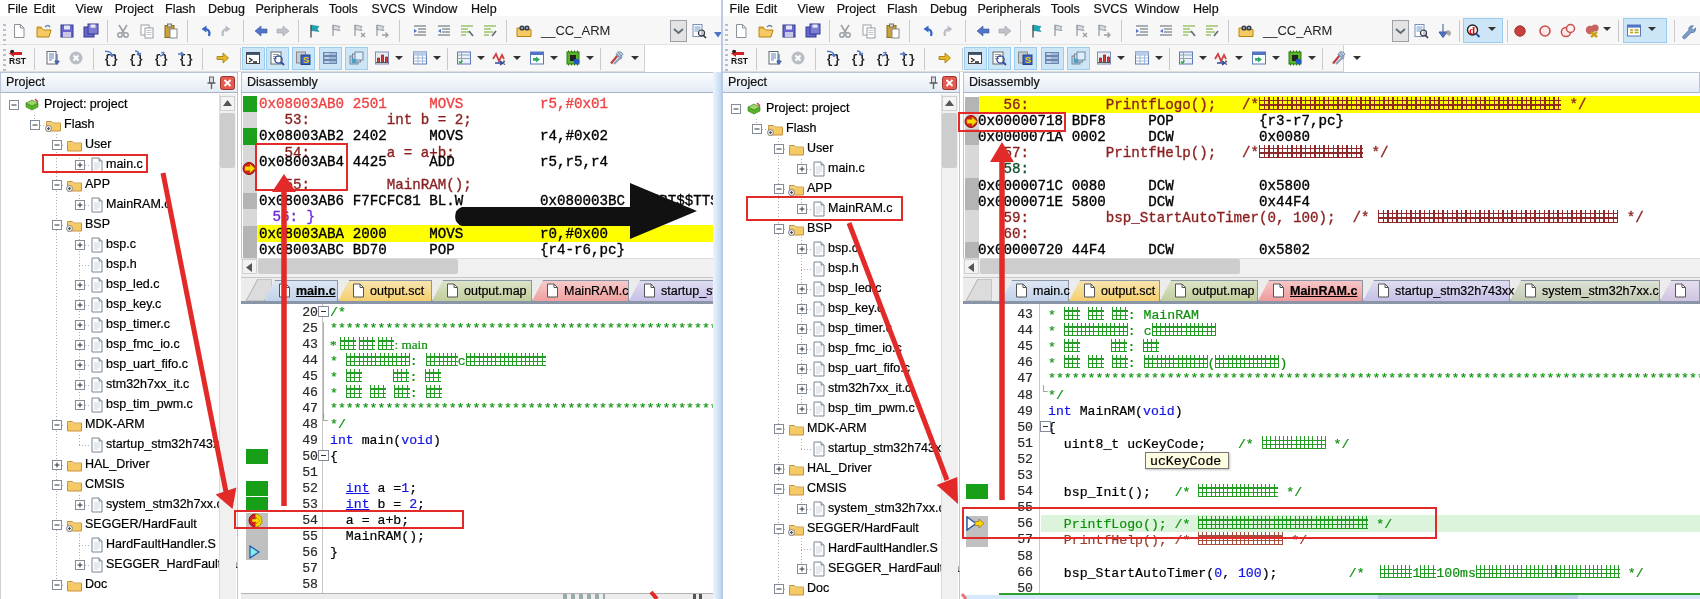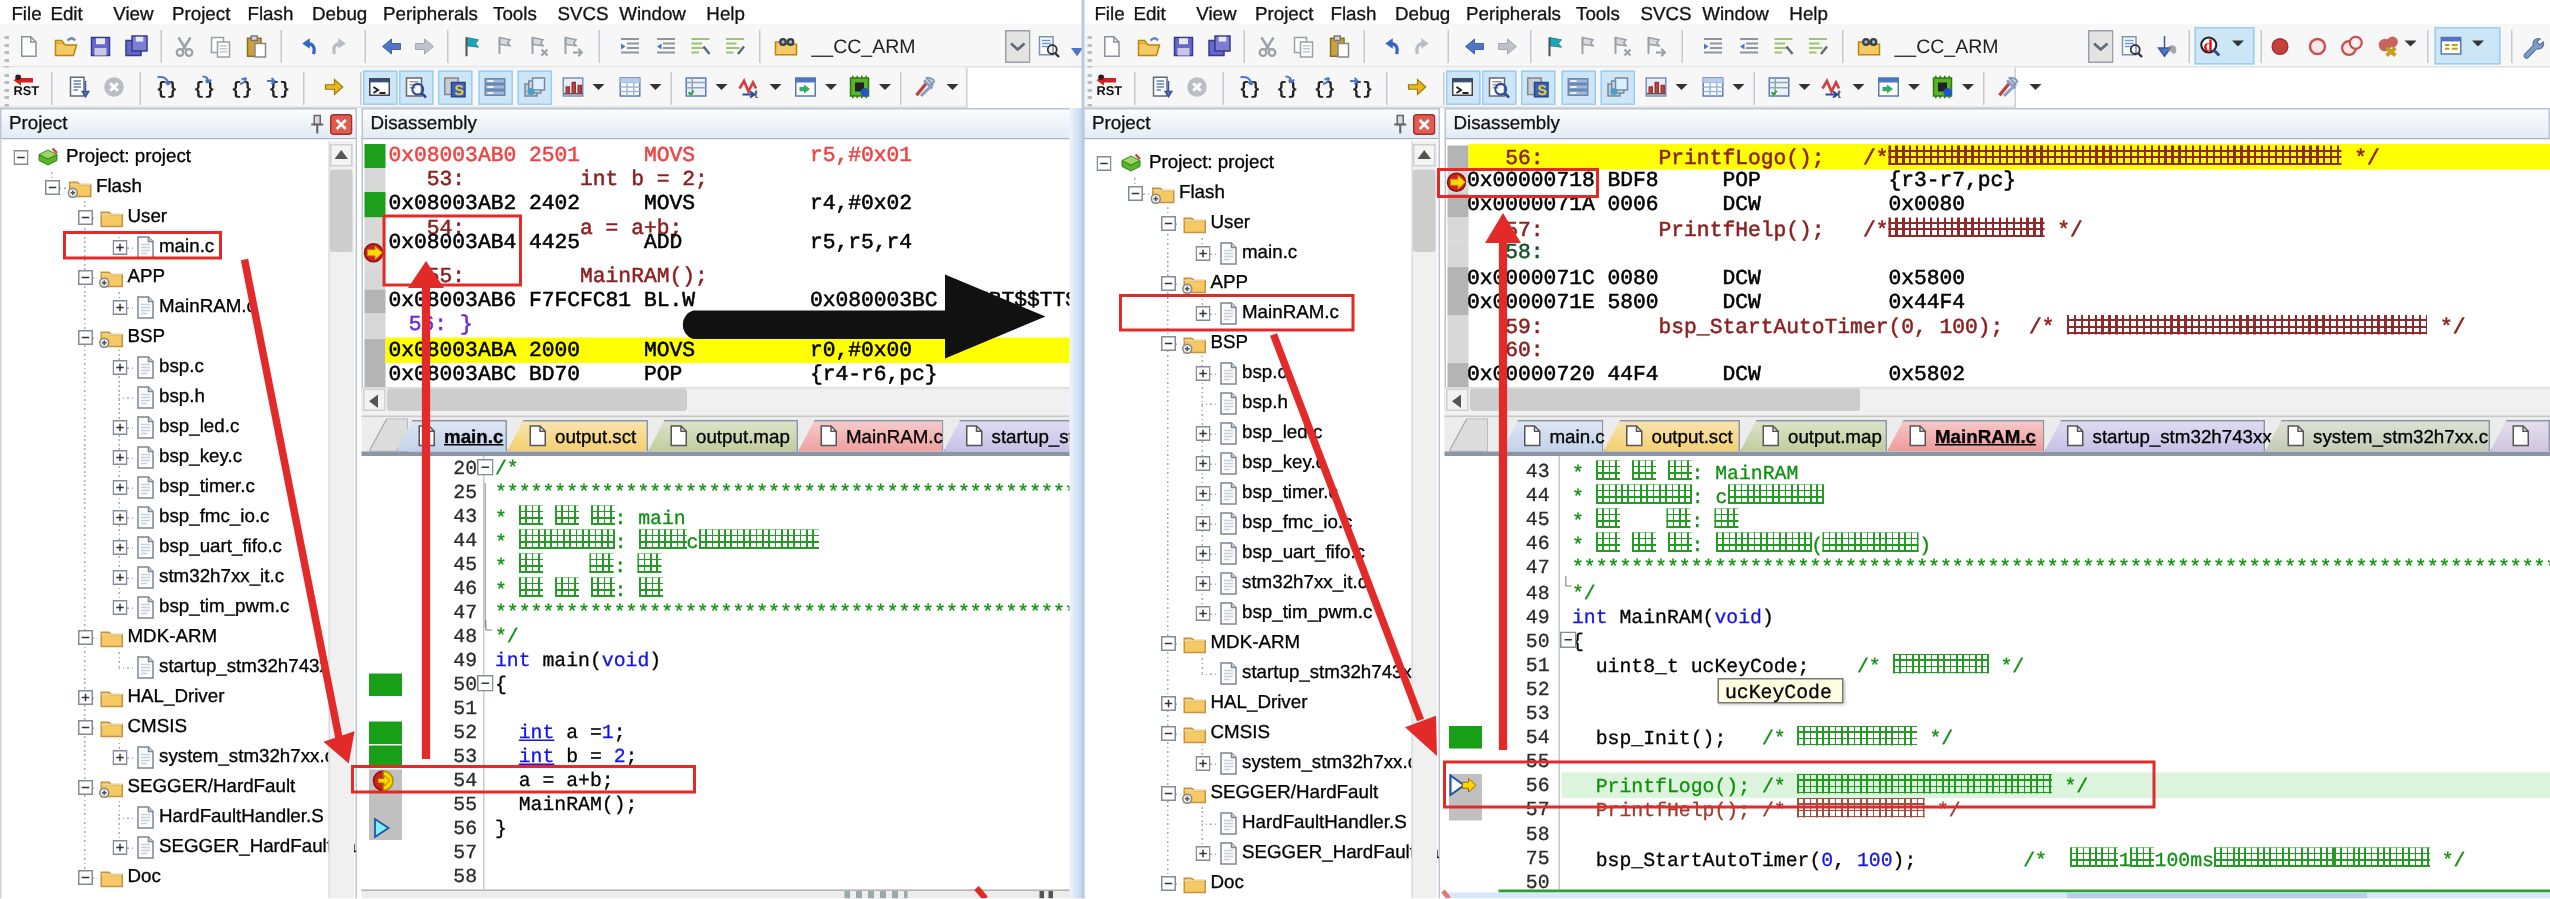--- a/index.html
+++ b/index.html
@@ -668,21 +668,21 @@
     <path d="M3 5.5h5" stroke="#333"></path>
   </svg>
 <svg class="ab" style="left:318px;top:450.0px;" width="11" height="11" viewBox="0 0 11 11">
     <rect x="0.5" y="0.5" width="10" height="10" fill="#fff" stroke="#848b98"></rect>
     <path d="M3 5.5h5" stroke="#333"></path>
   </svg>
 <div class="ab " style="left:323px;top:322.0px;width:1px;height:96px;background:#b0b0b0"></div>
 <div class="ab " style="left:320px;top:414.0px;color:#888;font-size:11px">└</div>
 <div class="ab mono2" style="left:330px;top:305.0px;"><span style="color:#0d910d">/*</span></div>
 <div class="ab mono2" style="left:330px;top:321.0px;"><span style="color:#0d910d">*************************************************</span></div>
-<div class="ab mono2" style="left:330px;top:337.0px;"><span style="color:#0d910d">*&nbsp;<i class="cj" style="width:16px;"></i>&nbsp;<i class="cj" style="width:16px;"></i>&nbsp;<i class="cj" style="width:16px;"></i>:&nbsp;main</span></div>
+<div class="ab mono2" style="left:330px;top:337.0px;font-family:Liberation Serif, serif;"><span style="color:#0d910d">*&nbsp;<i class="cj" style="width:16px;"></i>&nbsp;<i class="cj" style="width:16px;"></i>&nbsp;<i class="cj" style="width:16px;"></i>:&nbsp;main</span></div>
 <div class="ab mono2" style="left:330px;top:353.0px;"><span style="color:#0d910d">*&nbsp;<i class="cj" style="width:64px;"></i>:&nbsp;<i class="cj" style="width:32px;"></i>c<i class="cj" style="width:80px;"></i></span></div>
 <div class="ab mono2" style="left:330px;top:369.0px;"><span style="color:#0d910d">*&nbsp;<i class="cj" style="width:16px;"></i>&nbsp;&nbsp;&nbsp;&nbsp;<i class="cj" style="width:16px;"></i>:&nbsp;<i class="cj" style="width:16px;"></i></span></div>
 <div class="ab mono2" style="left:330px;top:385.0px;"><span style="color:#0d910d">*&nbsp;<i class="cj" style="width:16px;"></i>&nbsp;<i class="cj" style="width:16px;"></i>&nbsp;<i class="cj" style="width:16px;"></i>:&nbsp;<i class="cj" style="width:16px;"></i></span></div>
 <div class="ab mono2" style="left:330px;top:401.0px;"><span style="color:#0d910d">*************************************************</span></div>
 <div class="ab mono2" style="left:330px;top:417.0px;"><span style="color:#0d910d">*/</span></div>
 <div class="ab mono2" style="left:330px;top:433.0px;"><span style="color:#1414e6">int</span> main(<span style="color:#1414e6">void</span>)</div>
 <div class="ab mono2" style="left:330px;top:449.0px;">{</div>
 <div class="ab mono2" style="left:330px;top:481.0px;">&nbsp;&nbsp;<span style="color:#1414e6;text-decoration:underline">int</span> a =<span style="color:#1414e6">1</span>;</div>
 <div class="ab mono2" style="left:330px;top:497.0px;">&nbsp;&nbsp;<span style="color:#1414e6;text-decoration:underline">int</span> b = <span style="color:#1414e6">2</span>;</div>
 <div class="ab mono2" style="left:330px;top:513.0px;">&nbsp;&nbsp;a = a+b;</div>
@@ -1305,21 +1305,21 @@
 <div class="ab " style="left:965px;top:97.0px;width:14px;height:16.2px;background:#b4b4b4"></div>
 <div class="ab " style="left:979px;top:96.0px;width:721px;height:16.5px;background:#ffff00"></div>
 <div class="ab mono" style="left:978px;top:97.0px;color:#8b1f1f">&nbsp;&nbsp;&nbsp;56:&nbsp;&nbsp;&nbsp;&nbsp;&nbsp;&nbsp;&nbsp;&nbsp;&nbsp;PrintfLogo();&nbsp;&nbsp;&nbsp;/*<i class="cjb" style="width:302px;"></i>&nbsp;*/</div>
 <div class="ab " style="left:965px;top:113.1px;width:14px;height:16.2px;background:#d8d8d8"></div>
 <div class="ab mono" style="left:978px;top:113.1px;color:#000">0x00000718 BDF8     POP          {r3-r7,pc}</div>
 <svg class="ab" style="left:964px;top:113.6px;" width="15" height="15" viewBox="0 0 15 15">
     <circle cx="7" cy="7.5" r="6" fill="#d42020" stroke="#8c0f0f"></circle>
     <path d="M3 5.5 L8 5.5 L8 3 L13 7.5 L8 12 L8 9.5 L3 9.5z" fill="#ffd800" stroke="#b09000" stroke-width="0.5"></path>
   </svg>
 <div class="ab " style="left:965px;top:129.2px;width:14px;height:16.2px;background:#b4b4b4"></div>
-<div class="ab mono" style="left:978px;top:129.2px;color:#000">0x0000071A 0006     DCW          0x0080</div>
+<div class="ab mono" style="left:978px;top:129.2px;color:#000">0x0000071A 0002     DCW          0x0080</div>
 <div class="ab " style="left:965px;top:145.3px;width:14px;height:16.2px;background:#d8d8d8"></div>
 <div class="ab mono" style="left:978px;top:145.3px;color:#8b1f1f">&nbsp;&nbsp;&nbsp;57:&nbsp;&nbsp;&nbsp;&nbsp;&nbsp;&nbsp;&nbsp;&nbsp;&nbsp;PrintfHelp();&nbsp;&nbsp;&nbsp;/*<i class="cjb" style="width:104px;"></i>&nbsp;*/</div>
 <div class="ab " style="left:965px;top:161.4px;width:14px;height:16.2px;background:#d8d8d8"></div>
 <div class="ab mono" style="left:978px;top:161.4px;color:#14532d">&nbsp;&nbsp;&nbsp;58:</div>
 <div class="ab " style="left:965px;top:177.5px;width:14px;height:16.2px;background:#b4b4b4"></div>
 <div class="ab mono" style="left:978px;top:177.5px;color:#000">0x0000071C 0080     DCW          0x5800</div>
 <div class="ab " style="left:965px;top:193.60000000000002px;width:14px;height:16.2px;background:#b4b4b4"></div>
 <div class="ab mono" style="left:978px;top:193.60000000000002px;color:#000">0x0000071E 5800     DCW          0x44F4</div>
 <div class="ab " style="left:965px;top:209.70000000000002px;width:14px;height:16.2px;background:#d8d8d8"></div>
 <div class="ab mono" style="left:978px;top:209.70000000000002px;color:#8b1f1f">&nbsp;&nbsp;&nbsp;59:&nbsp;&nbsp;&nbsp;&nbsp;&nbsp;&nbsp;&nbsp;&nbsp;&nbsp;bsp_StartAutoTimer(0,&nbsp;100);&nbsp;&nbsp;/*&nbsp;<i class="cjb" style="width:240px;"></i>&nbsp;*/</div>
@@ -1393,21 +1393,21 @@
 <div class="ab mono2" style="left:1003px;top:403.6px;color:#2b2b2b;width:30px;text-align:right">49</div>
 <div class="ab mono2" style="left:1003px;top:419.70000000000005px;color:#2b2b2b;width:30px;text-align:right">50</div>
 <div class="ab mono2" style="left:1003px;top:435.8px;color:#2b2b2b;width:30px;text-align:right">51</div>
 <div class="ab mono2" style="left:1003px;top:451.9px;color:#2b2b2b;width:30px;text-align:right">52</div>
 <div class="ab mono2" style="left:1003px;top:468.0px;color:#2b2b2b;width:30px;text-align:right">53</div>
 <div class="ab mono2" style="left:1003px;top:484.1px;color:#2b2b2b;width:30px;text-align:right">54</div>
 <div class="ab mono2" style="left:1003px;top:500.20000000000005px;color:#2b2b2b;width:30px;text-align:right">55</div>
 <div class="ab mono2" style="left:1003px;top:516.3px;color:#2b2b2b;width:30px;text-align:right">56</div>
 <div class="ab mono2" style="left:1003px;top:532.4000000000001px;color:#2b2b2b;width:30px;text-align:right">57</div>
 <div class="ab mono2" style="left:1003px;top:548.5px;color:#2b2b2b;width:30px;text-align:right">58</div>
-<div class="ab mono2" style="left:1003px;top:564.6px;color:#2b2b2b;width:30px;text-align:right">75</div>
+<div class="ab mono2" style="left:1003px;top:564.6px;color:#2b2b2b;width:30px;text-align:right">66</div>
 <div class="ab mono2" style="left:1003px;top:580.7px;color:#2b2b2b;width:30px;text-align:right">50</div>
 <div class="ab " style="left:1039px;top:304px;width:1px;height:289px;background:#c8c8c8"></div>
 <div class="ab mono2" style="left:1048px;top:307.0px;"><span style="color:#0d910d">*&nbsp;<i class="cj" style="width:16px;"></i>&nbsp;<i class="cj" style="width:16px;"></i>&nbsp;<i class="cj" style="width:16px;"></i>:&nbsp;MainRAM</span></div>
 <div class="ab mono2" style="left:1048px;top:323.1px;"><span style="color:#0d910d">*&nbsp;<i class="cj" style="width:64px;"></i>:&nbsp;c<i class="cj" style="width:64px;"></i></span></div>
 <div class="ab mono2" style="left:1048px;top:339.2px;"><span style="color:#0d910d">*&nbsp;<i class="cj" style="width:16px;"></i>&nbsp;&nbsp;&nbsp;&nbsp;<i class="cj" style="width:16px;"></i>:&nbsp;<i class="cj" style="width:16px;"></i></span></div>
 <div class="ab mono2" style="left:1048px;top:355.3px;"><span style="color:#0d910d">*&nbsp;<i class="cj" style="width:16px;"></i>&nbsp;<i class="cj" style="width:16px;"></i>&nbsp;<i class="cj" style="width:16px;"></i>:&nbsp;<i class="cj" style="width:64px;"></i>(<i class="cj" style="width:64px;"></i>)</span></div>
 <div class="ab mono2" style="left:1048px;top:371.4px;"><span style="color:#0d910d">*************************************************************************************</span></div>
 <div class="ab mono2" style="left:1048px;top:387.5px;"><span style="color:#0d910d">*/</span></div>
 <div class="ab mono2" style="left:1048px;top:403.6px;"><span style="color:#1414e6">int</span> MainRAM(<span style="color:#1414e6">void</span>)</div>
 <div class="ab mono2" style="left:1048px;top:419.70000000000005px;">{</div>

